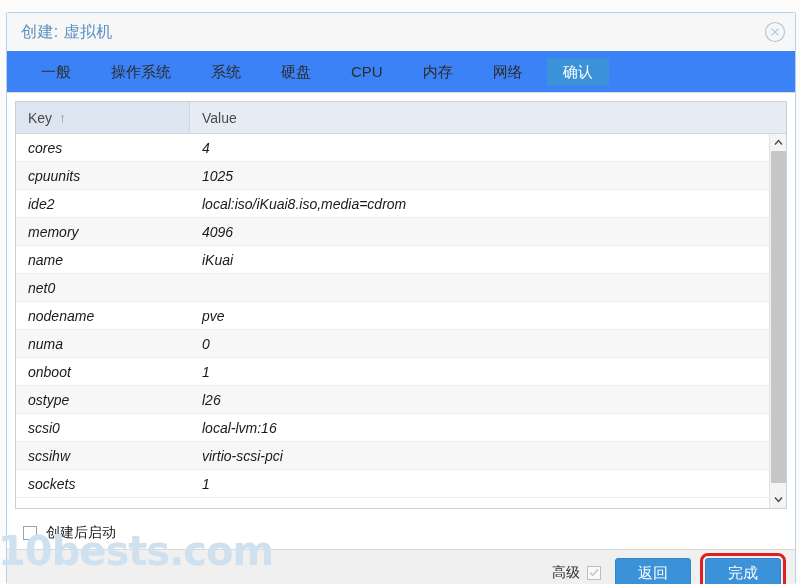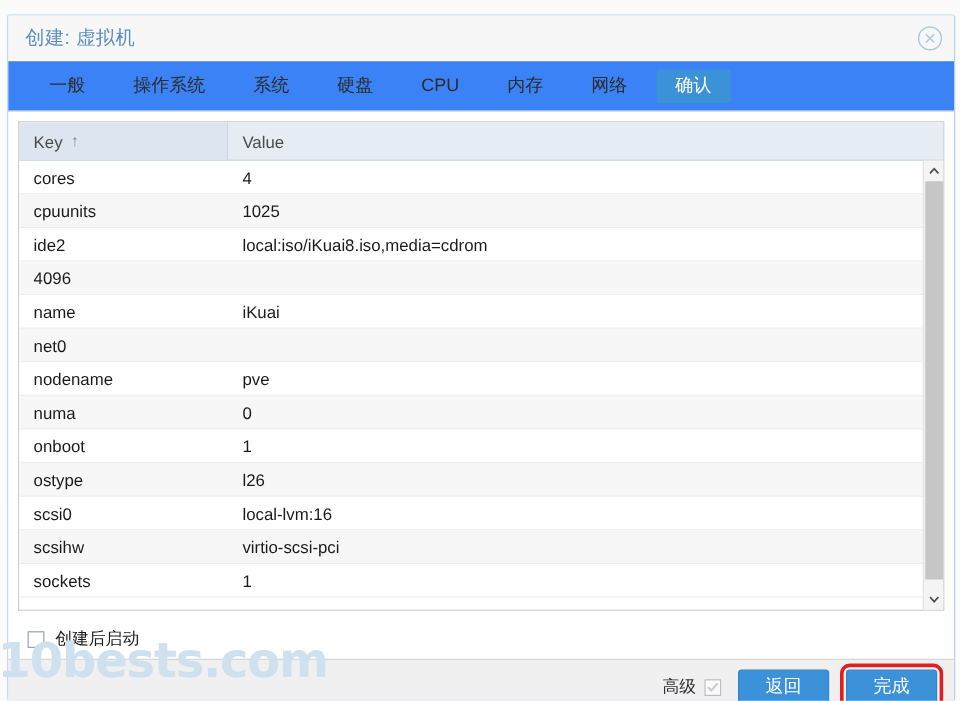--- a/index.html
+++ b/index.html
@@ -141,20 +141,21 @@
   }
 
   
   .grid-rows {
     position: absolute;
     top: 32px;
     left: 0;
     right: 17px;
     bottom: 0;
     overflow: hidden;
+    font-style: italic;
   }
   .grid-row {
     display: flex;
     height: 28px;
     align-items: center;
     border-bottom: 1px solid #ededed;
     background: #ffffff;
   }
   .grid-row:nth-child(even) { background: #f7f7f7; }
   .cell {
@@ -334,20 +335,21 @@
             </div>
             <div class="grid-row">
               <div class="cell col-key">cpuunits</div>
               <div class="cell col-value">1025</div>
             </div>
             <div class="grid-row">
               <div class="cell col-key">ide2</div>
               <div class="cell col-value">local:iso/iKuai8.iso,media=cdrom</div>
             </div>
             <div class="grid-row">
+              <div class="cell col-key">memory</div>
               <div class="cell col-value">4096</div>
             </div>
             <div class="grid-row">
               <div class="cell col-key">name</div>
               <div class="cell col-value">iKuai</div>
             </div>
             <div class="grid-row">
               <div class="cell col-key">net0</div>
             </div>
             <div class="grid-row">

